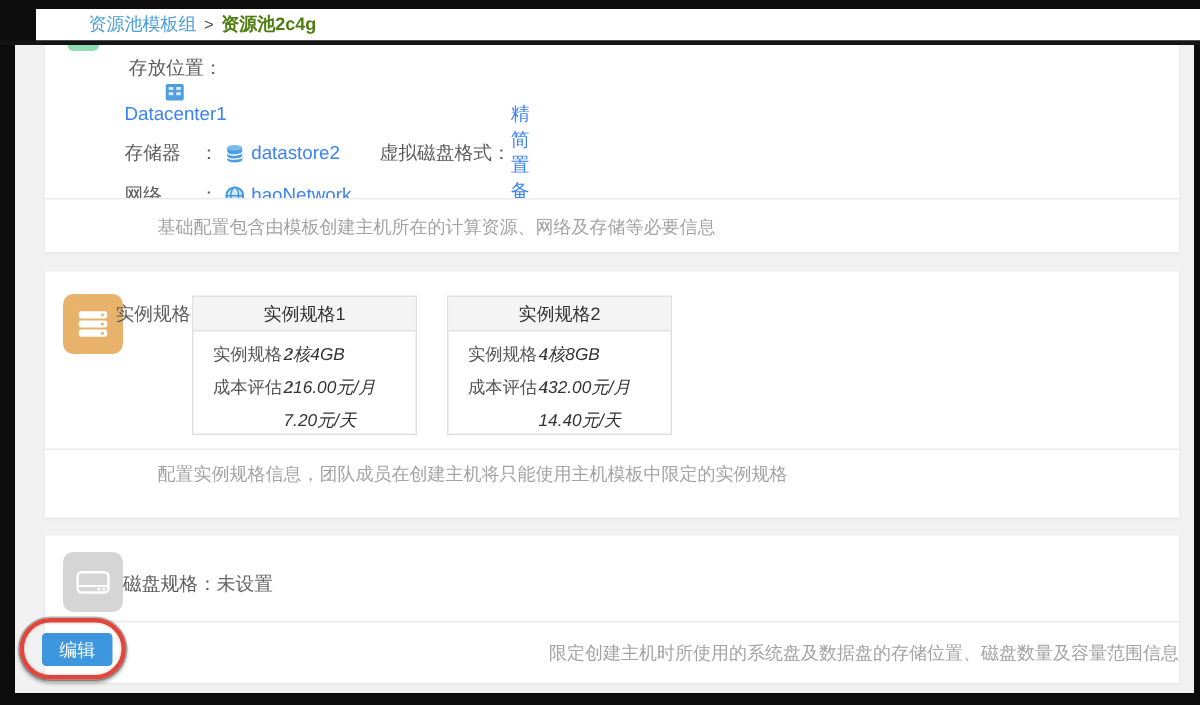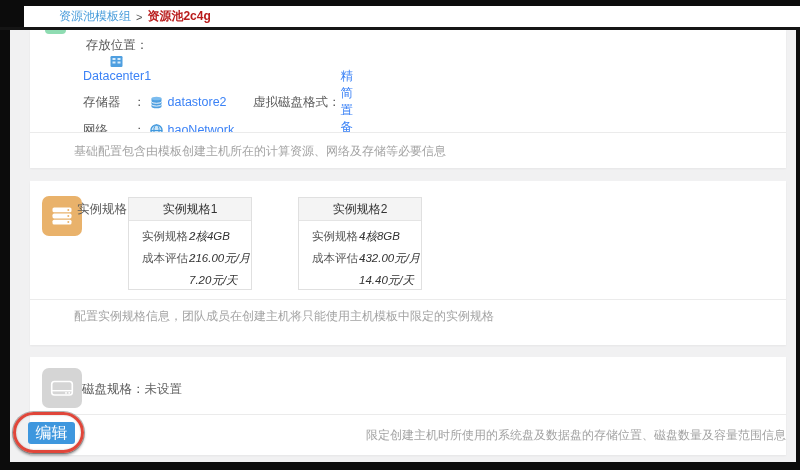--- a/index.html
+++ b/index.html
@@ -6,21 +6,21 @@
   html,body { width:800px; height:470px; overflow:hidden; }
   body { font-family:"Liberation Sans","DejaVu Sans",sans-serif; background:#0c0c0c; position:relative; }
 
   .screen { position:absolute; left:0; top:0; width:800px; height:470px; }
 
   
   .breadcrumb-bar { position:absolute; left:24px; top:6px; width:786px; height:21px; background:#ffffff;
                     display:flex; align-items:center; padding-left:35px; font-size:12px; }
   .bc-link { color:#4a9ddb; cursor:pointer; }
   .bc-sep { color:#555; margin:0 5px; font-size:11px; }
-  .bc-current { color:#b91c1c; font-weight:600; }
+  .bc-current { color:#4d7c0f; font-weight:600; }
 
   .top-divider { position:absolute; left:0; top:27px; width:800px; height:3px; background:#151515; }
 
   
   .content { position:absolute; left:10px; top:30px; width:786px; height:432px; background:#f1f1f2; }
 
   .card { position:absolute; left:20px; width:756px; background:#ffffff; box-shadow:0 1px 2px rgba(0,0,0,0.05); }
   .card1 { top:0; height:138px; }
   .card2 { top:151px; height:164px; }
   .card3 { top:327px; height:98px; }
@@ -28,45 +28,45 @@
   .green-sliver { position:absolute; left:15px; top:0; width:21px; height:4px; background:#8fdcb2;
                   border-radius:0 0 5px 5px; }
 
   .cfg-row { position:absolute; left:53px; height:16px; display:flex; align-items:center; font-size:12.5px; }
   .cfg-label { color:#5c5c5c; white-space:pre; }
   .cfg-icon { display:inline-flex; width:15px; height:15px; margin:0 4px 0 3px; }
   .cfg-value { color:#3b82f6; }
   .cfg-extra { position:absolute; left:170px; top:0; display:flex; align-items:center; height:16px; }
 
   .card-footer { position:absolute; left:0; width:756px; border-top:1px solid #ebebeb; background:#fff; }
-  .hint-text { color:#a3a3a3; font-size:12px; padding-left:44px; }
+  .hint-text { color:#a3a3a3; font-size:12px; padding-left:75px; }
   .c1-footer { top:102px; height:36px; line-height:36px; }
   .c2-footer { top:118px; height:28px; line-height:32px; }
   .c3-footer { top:57px; height:41px; line-height:41px;text-align:right; }
 
   .big-icon { position:absolute; width:40px; height:40px; border-radius:7px; display:flex; align-items:center; justify-content:center; }
   .icon-orange { left:12px; top:15px; background:#e9b26b; }
   .icon-gray { left:12px; top:11px; background:#d5d5d5; }
 
   .c2-label { position:absolute; left:47px; top:20px; font-size:12.5px; color:#5c5c5c; }
 
-  .spec-box { position:absolute; top:16px; width:124px; height:93px; border:1px solid #e0e0e0; background:#fff; }
+  .spec-box { position:absolute; top:16px; width:150px; height:93px; border:1px solid #e0e0e0; background:#fff; }
   .spec-box1 { left:98px; }
   .spec-box2 { left:268px; }
   .spec-head { height:23px; background:#f4f4f4; border-bottom:1px solid #e4e4e4; text-align:center;
                line-height:22px; font-size:12px; color:#333; }
   .spec-body { padding:4px 0 0 13px; }
   .spec-row { height:22px; display:flex; align-items:center; font-size:11.5px; }
   .spec-row-label { display:inline-block; width:47px; color:#555; white-space:pre; }
   .spec-row-value { color:#333;font-style:italic; }
 
   .c3-line { position:absolute; left:52px; top:24px; font-size:12.5px; color:#666; display:flex; align-items:flex-start; }
 
   .edit-button { position:absolute; left:28px; top:422px; width:47px; height:22px; background:#3e97de;
-                 border:none; border-radius:3px; color:#ffffff; font-size:16px; line-height:22px;
+                 border:none; border-radius:3px; color:#ffffff; font-size:12px; line-height:22px;
                  text-align:center; cursor:pointer; font-family:inherit; z-index:5; }
   .red-annotation { position:absolute; left:13px; top:412px; width:71px; height:41px; border:3px solid #e0463a;
                     border-radius:21px; box-shadow:0 0 0 1px rgba(90,90,90,0.45), 0 2px 3px rgba(0,0,0,0.45),
                     inset 0 0 2px rgba(0,0,0,0.25); z-index:6; pointer-events:none; }
 </style>
 </head>
 <body>
 
 <div class="screen">
 

